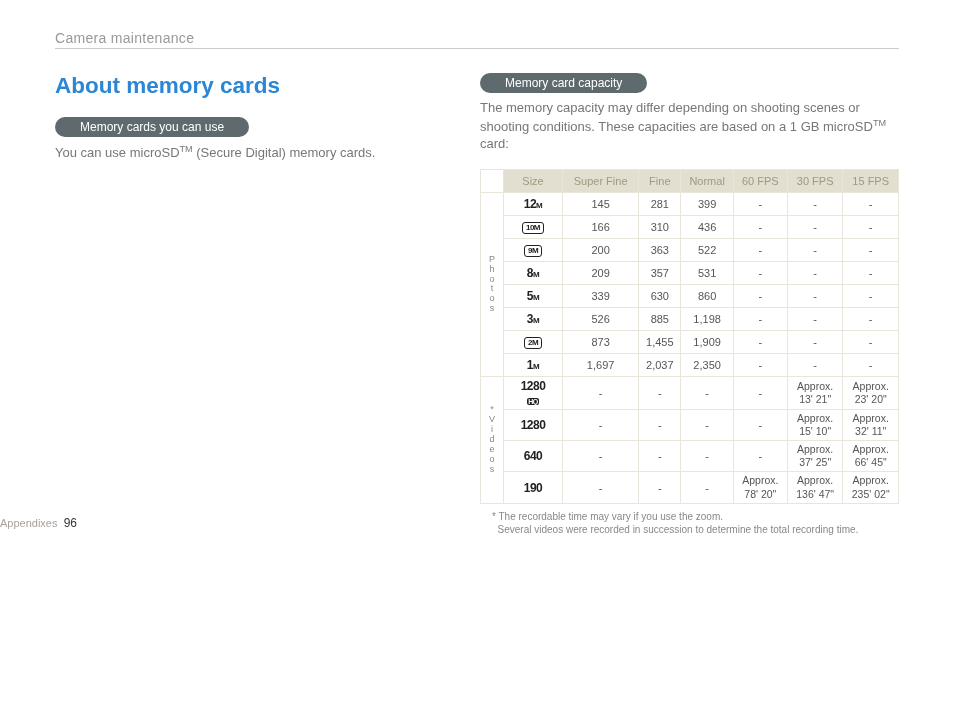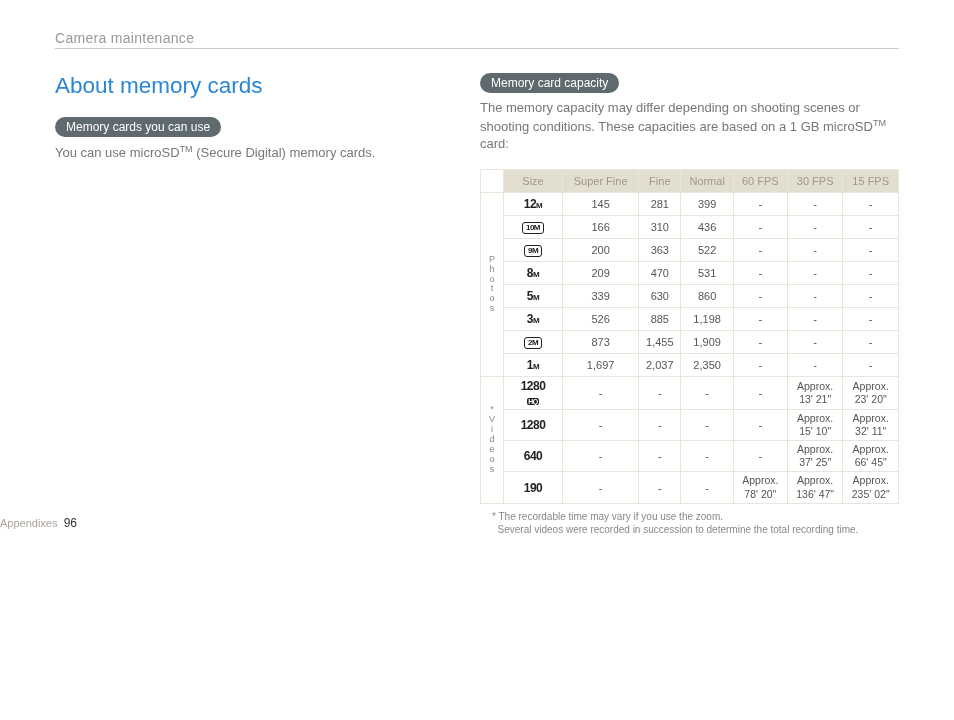--- a/index.html
+++ b/index.html
@@ -2,22 +2,22 @@
 <html><head>
 <meta charset="utf-8">
 <style>
   html,body{margin:0;padding:0;background:#fff;font-family:Arial,Helvetica,sans-serif;color:#555}
   .page{width:954px;height:544px;box-sizing:border-box;padding:30px 55px 0 55px;position:relative}
   .header-title{font-size:14px;color:#999;font-weight:300;letter-spacing:.3px;margin-bottom:2px}
   .header-rule{border:none;border-top:1px solid #ccc;margin:0 0 24px 0}
   .columns{display:flex;gap:38px}
   .col-left{flex:0 0 360px}
   .col-right{flex:1;margin-left:27px}
-  .section-title{color:#2b86d6;font-size:22.5px;font-weight:400;margin:0 0 18px 0}
-  .pill{display:inline-block;background:#5f6a6f;color:#fff;font-size:12px;padding:3px 11px;border-radius:10px;margin-bottom:6px}
+  .section-title{color:#2b86d6;font-size:22.5px;font-weight:700;margin:0 0 18px 0}
+  .pill{display:inline-block;background:#5f6a6f;color:#fff;font-size:12px;padding:3px 25px;border-radius:10px;margin-bottom:6px}
   .body-text{font-size:13px;color:#777;line-height:1.35;margin:0}
   sup{font-size:70%}
   table{border-collapse:collapse;width:100%;margin-top:16px}
   th,td{border:1px solid #e9e5da;font-size:11px;text-align:center;padding:5px 2px;color:#555}
   th{background:#e2ded0;color:#a09880;font-weight:400}
   .size-head{width:54px}
   .cat-cell{width:18px;background:#fff;font-size:9px;color:#888;line-height:1.1}
   .vcat{writing-mode:horizontal-tb}
   .vcat span{display:block}
   .size-cell{font-weight:bold;font-family:"Arial Black",Arial;letter-spacing:-.5px;color:#222;font-size:12px;padding:0 4px}
@@ -100,21 +100,21 @@
               <td class="">200</td>
               <td class="">363</td>
               <td class="">522</td>
               <td class="">-</td>
               <td class="">-</td>
               <td class="">-</td>
             </tr>
             <tr>
               <td class="size-cell"><span>8<span class="m">M</span></span></td>
               <td class="">209</td>
-              <td class="">470</td>
+              <td class="">357</td>
               <td class="">531</td>
               <td class="">-</td>
               <td class="">-</td>
               <td class="">-</td>
             </tr>
             <tr>
               <td class="size-cell"><span>5<span class="m">M</span></span></td>
               <td class="">339</td>
               <td class="">630</td>
               <td class="">860</td>

